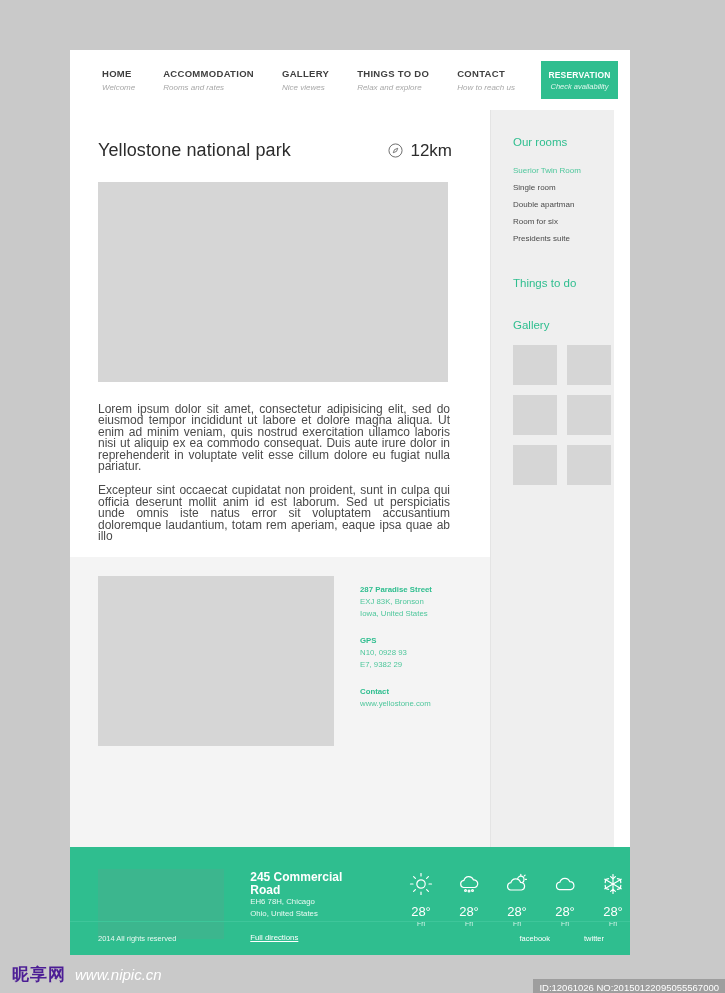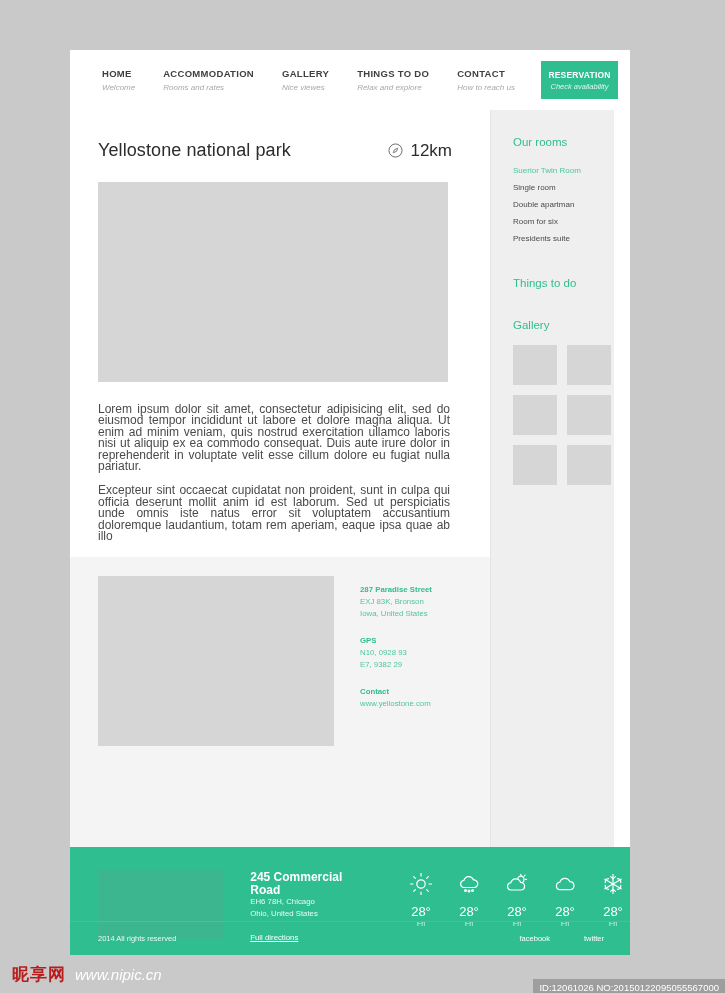--- a/index.html
+++ b/index.html
@@ -244,21 +244,21 @@
     position: absolute;
     left: 0; bottom: 0;
     width: 725px;
     height: 38px;
     background: #c9c9c9;
     display: flex;
     align-items: center;
   }
   .wm-logo {
     font-size: 17px;
-    color: #b91c1c;
+    color: #4c1d95;
     font-weight: bold;
     margin-left: 12px;
     letter-spacing: 1px;
     font-family: "DejaVu Sans", sans-serif;
   }
   .wm-url {
     font-size: 15px;
     color: #ffffff;
     font-style: italic;
     margin-left: 9px;

